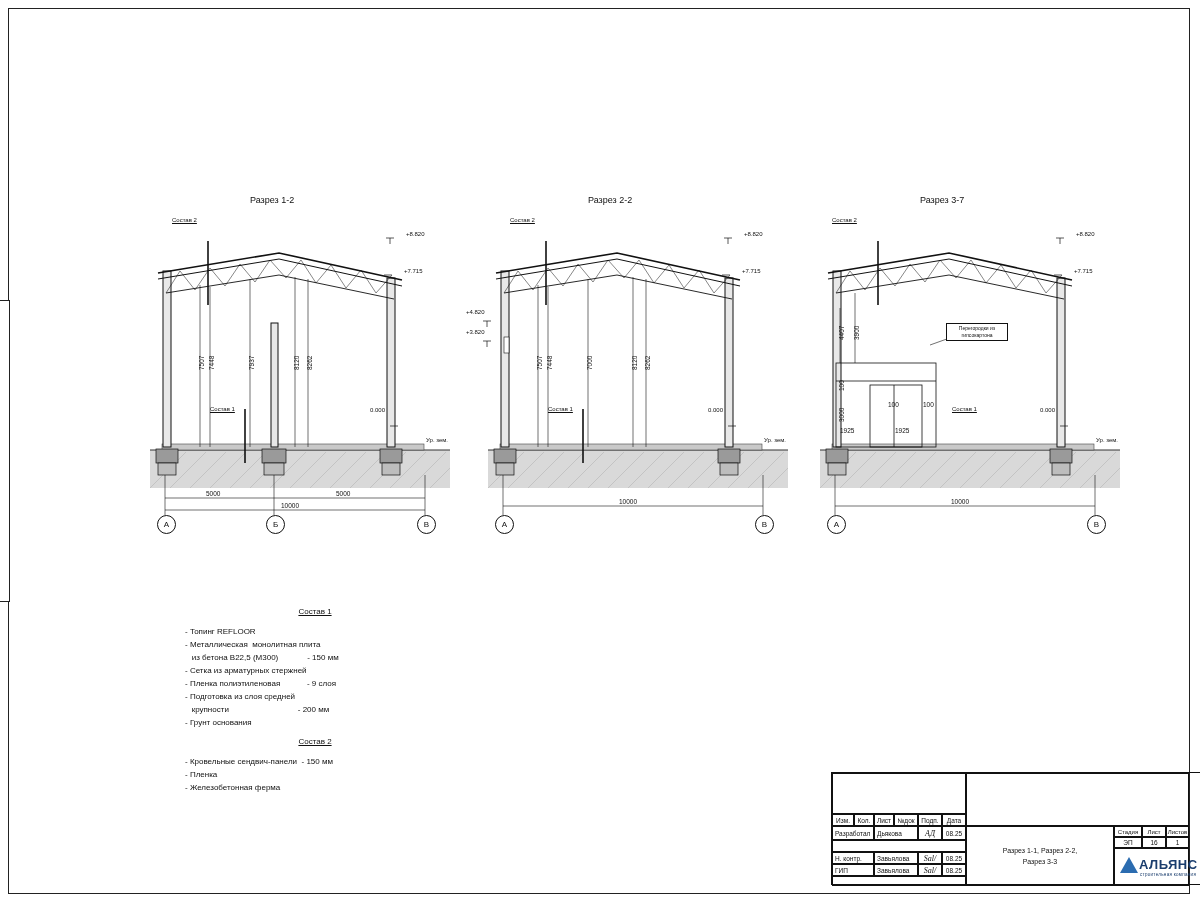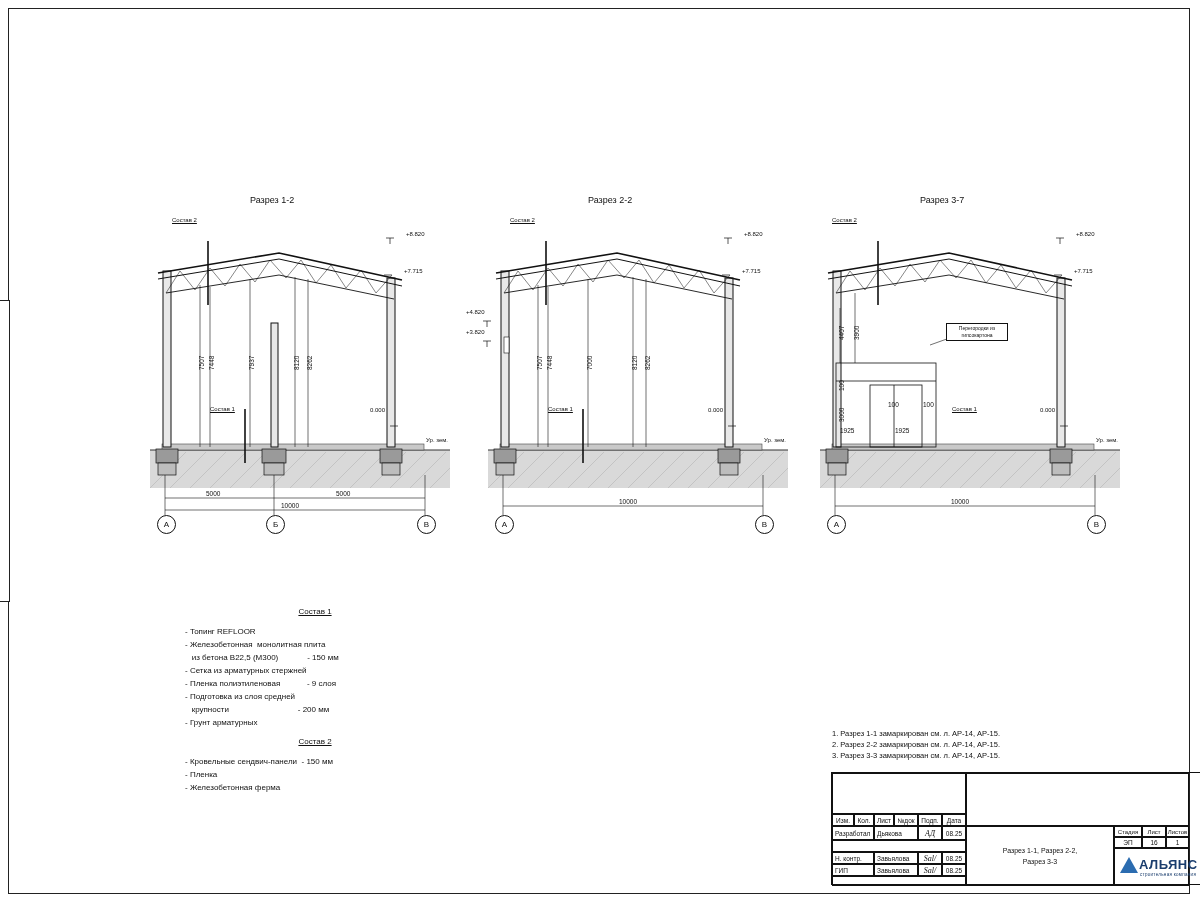--- a/index.html
+++ b/index.html
@@ -342,38 +342,33 @@
 
     <div class="dim-text" style="left:141px;top:303px;">10000</div>
 
     <div class="axis-circle" style="left:17px;top:320px;">А</div>
     <div class="axis-circle" style="left:277px;top:320px;">В</div>
   </div>
 
   <div class="notes" style="left:185px;top:605px;width:260px;">
     <span class="hd">Состав 1</span>
     <div class="row">- Топинг REFLOOR</div>
-    <div class="row">- Железобетонная  монолитная плита</div>
+    <div class="row">- Металлическая  монолитная плита</div>
     <div class="row">   из бетона В22,5 (М300)             - 150 мм</div>
     <div class="row">- Сетка из арматурных стержней</div>
     <div class="row">- Пленка полиэтиленовая            - 9 слоя</div>
     <div class="row">- Подготовка из слоя средней</div>
     <div class="row">   крупности                               - 200 мм</div>
-    <div class="row">- Грунт арматурных</div>
+    <div class="row">- Грунт основания</div>
     <span class="hd" style="margin-top:6px;">Состав 2</span>
     <div class="row">- Кровельные сендвич-панели  - 150 мм</div>
     <div class="row">- Пленка</div>
     <div class="row">- Железобетонная ферма</div>
   </div>
 
-  <div class="notes-r" style="left:832px;top:728px;width:300px;">
-    <div>1. Разрез 1-1 замаркирован см. л. АР-14, АР-15.</div>
-    <div>2. Разрез 2-2 замаркирован см. л. АР-14, АР-15.</div>
-    <div>3. Разрез 3-3 замаркирован см. л. АР-14, АР-15.</div>
-  </div>
 
   <div class="tb" style="left:831px;top:772px;width:406px;height:113px;">
 
     <div class="tb-cell" style="left:0px;top:41px;width:22px;height:12px;">Изм.</div>
     <div class="tb-cell" style="left:22px;top:41px;width:20px;height:12px;">Кол.</div>
     <div class="tb-cell" style="left:42px;top:41px;width:20px;height:12px;">Лист</div>
     <div class="tb-cell" style="left:62px;top:41px;width:24px;height:12px;">№док</div>
     <div class="tb-cell" style="left:86px;top:41px;width:24px;height:12px;">Подп.</div>
     <div class="tb-cell" style="left:110px;top:41px;width:24px;height:12px;">Дата</div>
 

